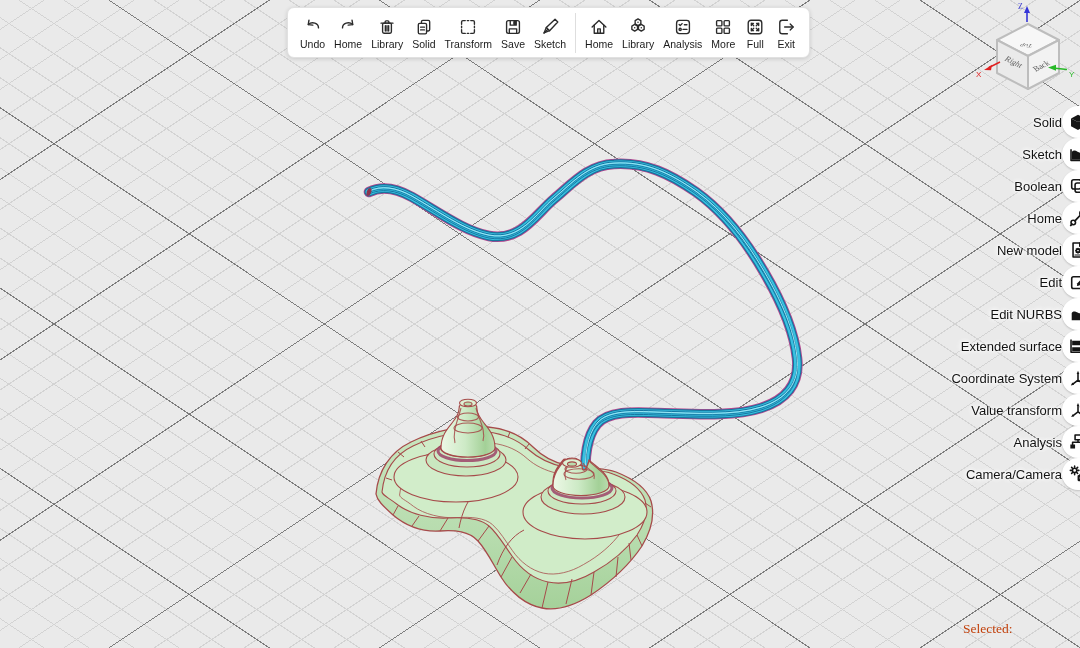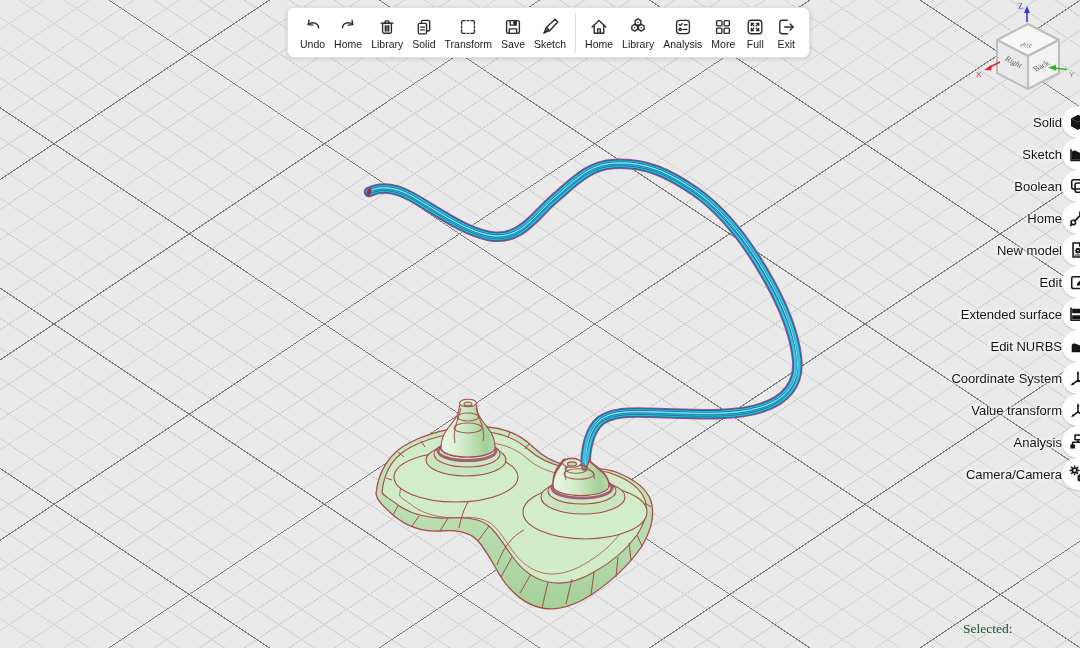--- a/index.html
+++ b/index.html
@@ -31,21 +31,21 @@
   .side-circle{width:32px;height:32px;border-radius:50%;background:#fff;flex:0 0 auto;
     box-shadow:0 1px 2px rgba(0,0,0,.18);display:flex;align-items:center;justify-content:center;
     margin-right:-14px}
   .side-circle svg{width:18px;height:18px;display:block}
   .sicon{stroke:#151515;fill:none;stroke-width:1.4;stroke-linecap:round;stroke-linejoin:round}
   .sfill{fill:#151515;stroke:none}
   
   .viewcube{position:absolute;left:965px;top:0;width:115px;height:92px;z-index:4}
   
   .selected{position:absolute;left:963px;top:621px;font-family:"Liberation Serif",serif;
-    font-size:13.5px;color:#14532d;z-index:4}
+    font-size:13.5px;color:#c2410c;z-index:4}
 </style>
 </head>
 <body>
 
 <div class="viewport">
   <svg class="scene-svg" viewBox="0 0 1080 648">
     <defs>
       <path id="tubePath" d="M369,192 C381,186 396,188 412,197 C440,213 464,231 489,236
         C521,242 536,214 554,199 C572,184 588,165 614,164 C646,162 670,174 696,192
         C724,212 746,241 764,272 C781,301 794,330 797,358 C800,384 786,400 761,408
@@ -364,35 +364,35 @@
     <span class="side-label">Edit</span>
     <span class="side-circle">
       <svg viewBox="0 0 16 16">
         <rect class="sicon" stroke-width="1.4" x="2.4" y="3.4" width="10.4" height="10.4" rx="1.6"></rect>
         <polygon class="sfill" points="7.4,9.2 12.6,3.6 14.5,5.5 9.3,11 7,11.5"></polygon>
         </svg>
       </span>
   </div>
 
   <div class="side-row">
+    <span class="side-label">Edit NURBS</span>
+    <span class="side-circle">
+      <svg viewBox="0 0 16 16">
+        <path class="sfill" d="M2.4,13.6 V7 C4,4.8 6,5.8 8,6.8 C10,7.8 11.6,7 12.8,5.6 V13.6 Z"></path>
+        <path class="sicon" stroke-width="1.3" d="M13.4,0.9 V3.9 M11.9,2.4 H14.9"></path>
+        </svg>
+      </span>
+  </div>
+
+  <div class="side-row">
     <span class="side-label">Extended surface</span>
     <span class="side-circle">
       <svg viewBox="0 0 16 16">
         <path class="sfill" d="M2.8,3.4 H13 V7.4 H2.8 Z M2.8,9 H13 V12.6 H2.8 Z"></path>
         <path class="sicon" stroke-width="1.7" d="M1.8,2.8 V13.6 H14"></path>
-        </svg>
-      </span>
-  </div>
-
-  <div class="side-row">
-    <span class="side-label">Edit NURBS</span>
-    <span class="side-circle">
-      <svg viewBox="0 0 16 16">
-        <path class="sfill" d="M2.4,13.6 V7 C4,4.8 6,5.8 8,6.8 C10,7.8 11.6,7 12.8,5.6 V13.6 Z"></path>
-        <path class="sicon" stroke-width="1.3" d="M13.4,0.9 V3.9 M11.9,2.4 H14.9"></path>
         </svg>
       </span>
   </div>
 
   <div class="side-row">
     <span class="side-label">Coordinate System</span>
     <span class="side-circle">
       <svg viewBox="0 0 16 16">
           <g class="sicon" stroke-width="1.5">
         <path d="M8,9.8 V4 M8,9.8 L3.4,13.4 M8,9.8 L12.6,13.4"></path>

